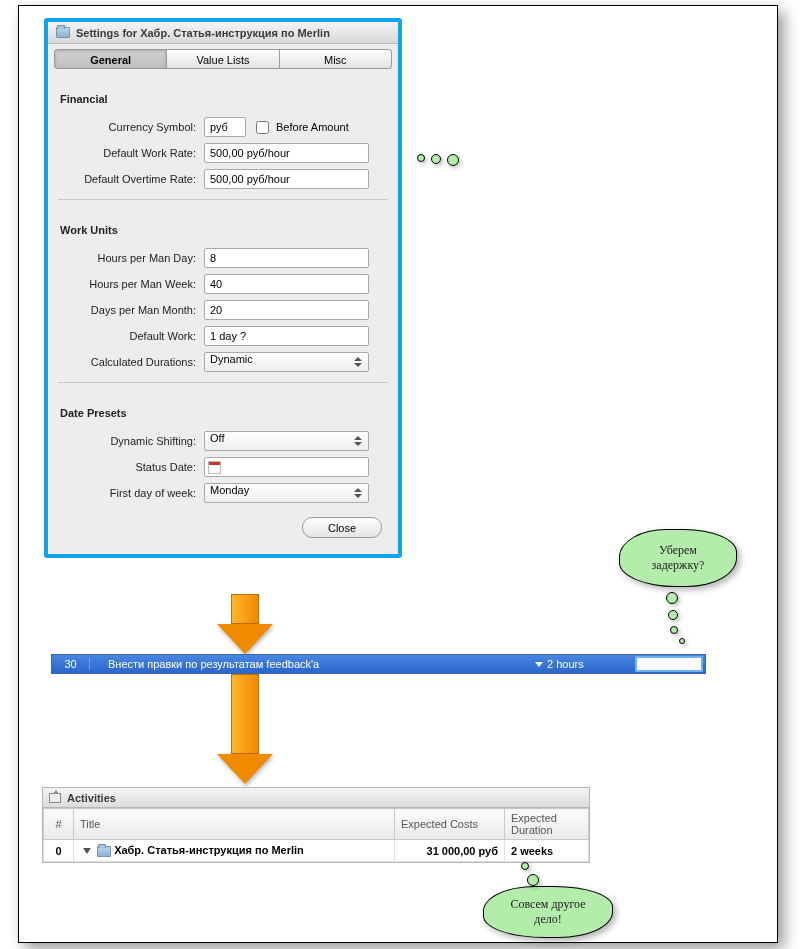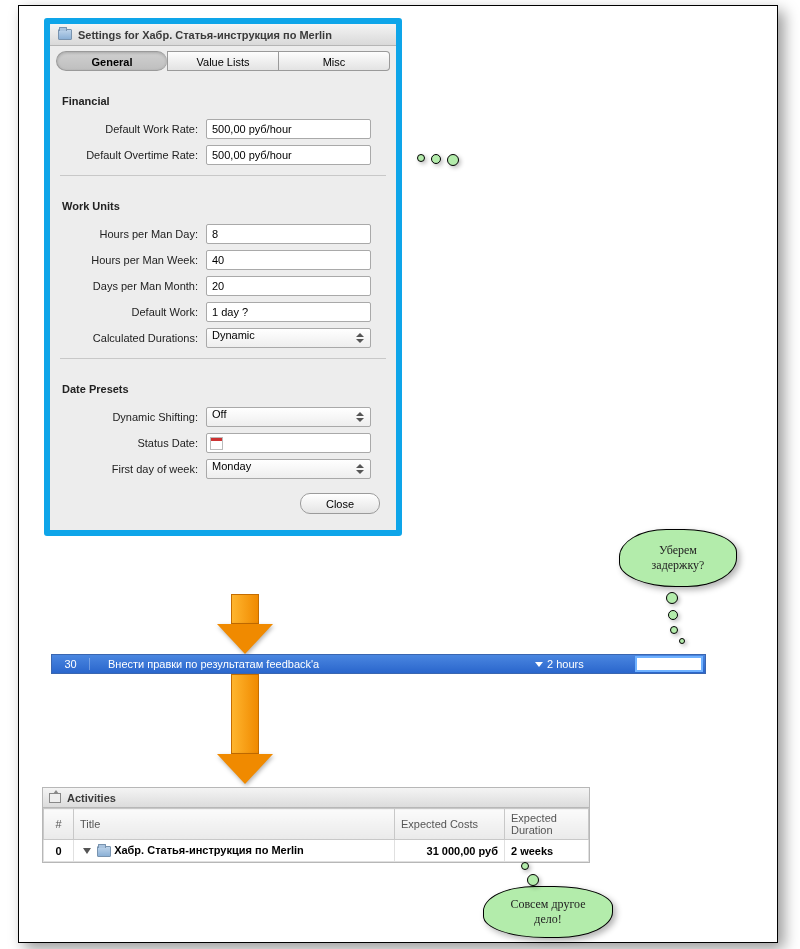--- a/index.html
+++ b/index.html
@@ -23,21 +23,21 @@
     box-shadow: 6px 6px 14px rgba(0,0,0,0.4);
   }
 
   
   .settings-window {
     position: absolute;
     left: 25px;
     top: 12px;
     width: 358px;
     background: #ededed;
-    border: 6px solid #0ea5e9;
+    border: 4px solid #0ea5e9;
     border-radius: 3px;
   }
   .settings-title {
     height: 22px;
     line-height: 22px;
     padding-left: 8px;
     font-weight: bold;
     font-size: 11px;
     color: #3a3a3a;
     background: linear-gradient(#f4f4f4,#d9d9d9);
@@ -70,21 +70,20 @@
     border:1px solid #9a9a9a;
     background: linear-gradient(#fdfdfd,#e3e3e3);
     cursor:default;
   }
   .tabbar .tab:first-child{ border-radius:4px 0 0 4px; border-right:none;}
   .tabbar .tab:last-child{ border-radius:0 4px 4px 0; border-left:none;}
   .tabbar .tab.selected{
     background: linear-gradient(#d0d0d0,#bfbfbf);
     box-shadow: inset 0 1px 3px rgba(0,0,0,0.2);
     font-weight:bold;
-    border-radius:10px;
   }
   .panel {
     margin: 10px 6px 6px 6px;
     background: #ededed;
   }
   .section-title {
     font-weight:bold;
     font-size:11px;
     padding: 14px 0 6px 6px;
     color:#222;
@@ -250,20 +249,30 @@
       <span>Settings for Хабр. Статья-инструкция по Merlin</span>
     </div>
     <div class="tabbar">
       <div class="tab selected">General</div>
       <div class="tab">Value Lists</div>
       <div class="tab">Misc</div>
     </div>
 
     <div class="panel">
       <div class="section-title">Financial</div>
+      <div class="row">
+        <label class="lbl">Currency Symbol:</label>
+        <div class="field" style="display:flex;align-items:center;">
+          <input class="text short" value="руб" style="">
+          <span class="cbwrap">
+            <input type="checkbox" style="">
+            <span>Before Amount</span>
+          </span>
+        </div>
+      </div>
       <div class="row">
         <label class="lbl">Default Work Rate:</label>
         <div class="field"><input class="text" value="500,00 руб/hour" style=""></div>
       </div>
       <div class="row">
         <label class="lbl">Default Overtime Rate:</label>
         <div class="field"><input class="text" value="500,00 руб/hour" style=""></div>
       </div>
 
       <hr class="sep">

